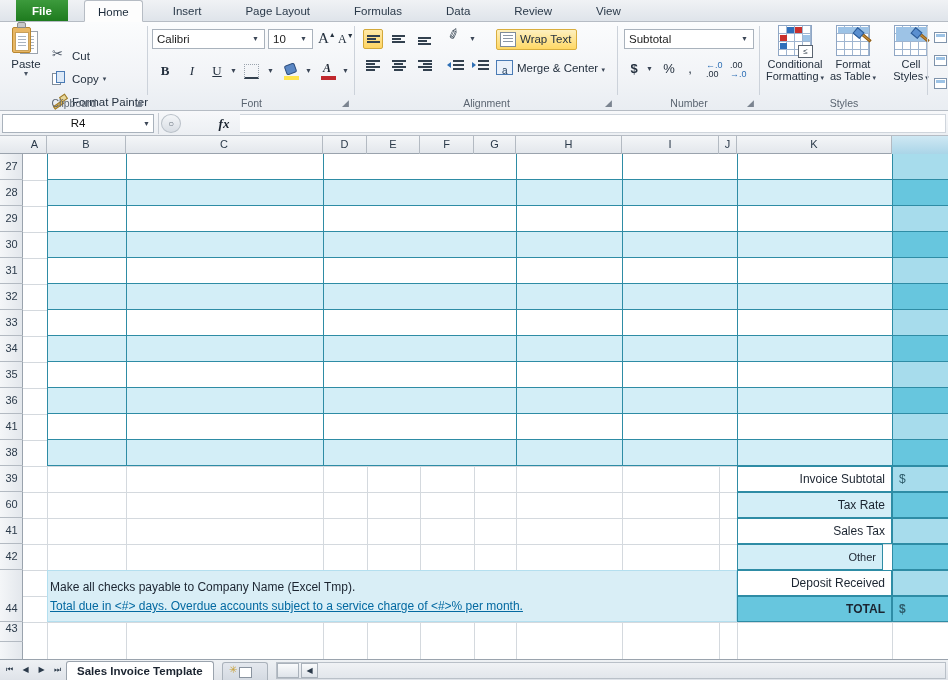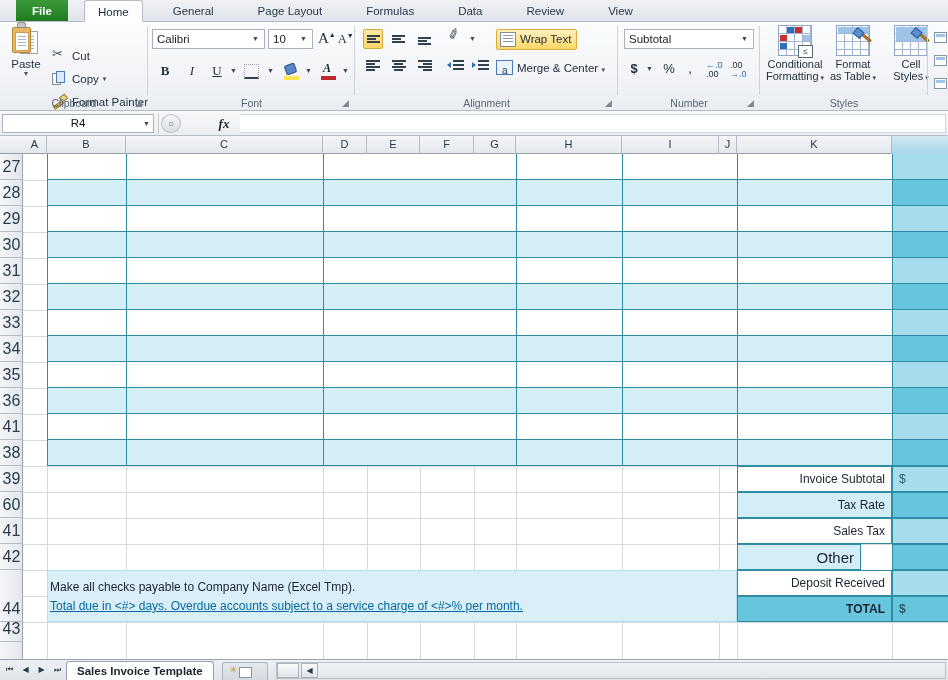--- a/index.html
+++ b/index.html
@@ -240,21 +240,21 @@
     content: ""; position: absolute; right: 3px; bottom: 2px;
     border-style: solid; border-width: 0 0 8px 8px;
     border-color: transparent transparent #8e98a3 transparent;
   }
 
   .rowhdrs { position: absolute; left: 0; top: 18px; width: 23px; bottom: 0;
     background: linear-gradient(to right, #f4f6f8, #e3e7ec);
     border-right: 1px solid #9aa3ad; }
   .rh {
     position: absolute; left: 0; width: 23px; text-align: center;
-    font-size: 16px; color: #2b3a4a; border-bottom: 1px solid #b3bac2;
+    font-size: 11px; color: #2b3a4a; border-bottom: 1px solid #b3bac2;
     cursor: default;
   }
 
   .gridwrap { position: absolute; left: 23px; top: 18px; right: 0; bottom: 0; overflow: hidden; background: #fff; }
   .gcell { position: absolute; overflow: hidden; }
   .gline-v { position: absolute; width: 1px; background: #d4d9de; }
   .gline-h { position: absolute; height: 1px; background: #d4d9de; }
 
   .footerbox {
     position: absolute; background: #d9eef6; border: 1px solid #b4dfef;
@@ -303,21 +303,21 @@
     font-size: 8px; text-align: center; line-height: 14px; color: #2b3a4a; }
 </style>
 </head>
 <body>
 
 <div id="app">
 
   <div class="tabstrip">
     <div class="tab file">File</div>
     <div class="tab active">Home</div>
-    <div class="tab">General</div>
+    <div class="tab">Insert</div>
     <div class="tab">Page Layout</div>
     <div class="tab">Formulas</div>
     <div class="tab">Data</div>
     <div class="tab">Review</div>
     <div class="tab">View</div>
   </div>
 
   <div class="ribbon">
 
     <div class="grp" style="left:0; width:148px;">
@@ -658,21 +658,21 @@
           <span style="flex: 1 1 auto; text-align: right;">-</span>
         </div>
         <div class="gcell" style="left: 714px; top: 338px; width: 155px; height: 26px; background: rgb(211, 238, 247); border: 1px solid rgb(46, 140, 165); display: flex; align-items: center; justify-content: flex-end; padding-right: 6px; font-size: 12px; color: rgb(27, 36, 48); font-weight: normal;">Tax Rate</div>
         <div class="gcell" style="left: 869px; top: 338px; width: 146px; height: 26px; background: rgb(103, 198, 222); border: 1px solid rgb(46, 140, 165); display: flex; align-items: center; font-size: 12px; color: rgb(46, 92, 107); font-weight: normal; padding: 0px 14px 0px 6px;">
           <span style="flex: 1 1 auto; text-align: right;"></span>
         </div>
         <div class="gcell" style="left: 714px; top: 364px; width: 155px; height: 26px; background: rgb(255, 255, 255); border: 1px solid rgb(46, 140, 165); display: flex; align-items: center; justify-content: flex-end; padding-right: 6px; font-size: 12px; color: rgb(27, 36, 48); font-weight: normal;">Sales Tax</div>
         <div class="gcell" style="left: 869px; top: 364px; width: 146px; height: 26px; background: rgb(167, 220, 236); border: 1px solid rgb(46, 140, 165); display: flex; align-items: center; font-size: 12px; color: rgb(46, 92, 107); font-weight: normal; padding: 0px 14px 0px 6px;">
           <span style="flex: 1 1 auto; text-align: right;">-</span>
         </div>
-        <div class="gcell" style="left: 714px; top: 390px; width: 124px; height: 26px; background: rgb(211, 238, 247); border: 1px solid rgb(46, 140, 165); display: flex; align-items: center; justify-content: flex-end; padding-right: 6px; font-size: 15px; color: rgb(27, 36, 48); font-weight: normal;">Other</div>
+        <div class="gcell" style="left: 714px; top: 390px; width: 146px; height: 26px; background: rgb(211, 238, 247); border: 1px solid rgb(46, 140, 165); display: flex; align-items: center; justify-content: flex-end; padding-right: 6px; font-size: 11px; color: rgb(27, 36, 48); font-weight: normal;">Other</div>
         <div class="gcell" style="left: 869px; top: 390px; width: 146px; height: 26px; background: rgb(103, 198, 222); border: 1px solid rgb(46, 140, 165); display: flex; align-items: center; font-size: 12px; color: rgb(46, 92, 107); font-weight: normal; padding: 0px 14px 0px 6px;">
           <span style="flex: 1 1 auto; text-align: right;"></span>
         </div>
         <div class="gcell" style="left: 714px; top: 416px; width: 155px; height: 26px; background: rgb(255, 255, 255); border: 1px solid rgb(46, 140, 165); display: flex; align-items: center; justify-content: flex-end; padding-right: 6px; font-size: 12px; color: rgb(27, 36, 48); font-weight: normal;">Deposit Received</div>
         <div class="gcell" style="left: 869px; top: 416px; width: 146px; height: 26px; background: rgb(167, 220, 236); border: 1px solid rgb(46, 140, 165); display: flex; align-items: center; font-size: 12px; color: rgb(46, 92, 107); font-weight: normal; padding: 0px 14px 0px 6px;">
           <span style="flex: 1 1 auto; text-align: right;"></span>
         </div>
         <div class="gcell" style="left: 714px; top: 442px; width: 155px; height: 26px; background: rgb(103, 198, 222); border: 1px solid rgb(46, 140, 165); display: flex; align-items: center; justify-content: flex-end; padding-right: 6px; font-size: 12px; color: rgb(27, 36, 48); font-weight: bold;">TOTAL</div>
         <div class="gcell" style="left: 869px; top: 442px; width: 146px; height: 26px; background: rgb(103, 198, 222); border: 1px solid rgb(46, 140, 165); display: flex; align-items: center; font-size: 12px; color: rgb(46, 92, 107); font-weight: bold; padding: 0px 14px 0px 6px;">
           <span style="flex: 0 0 auto;">$</span>

